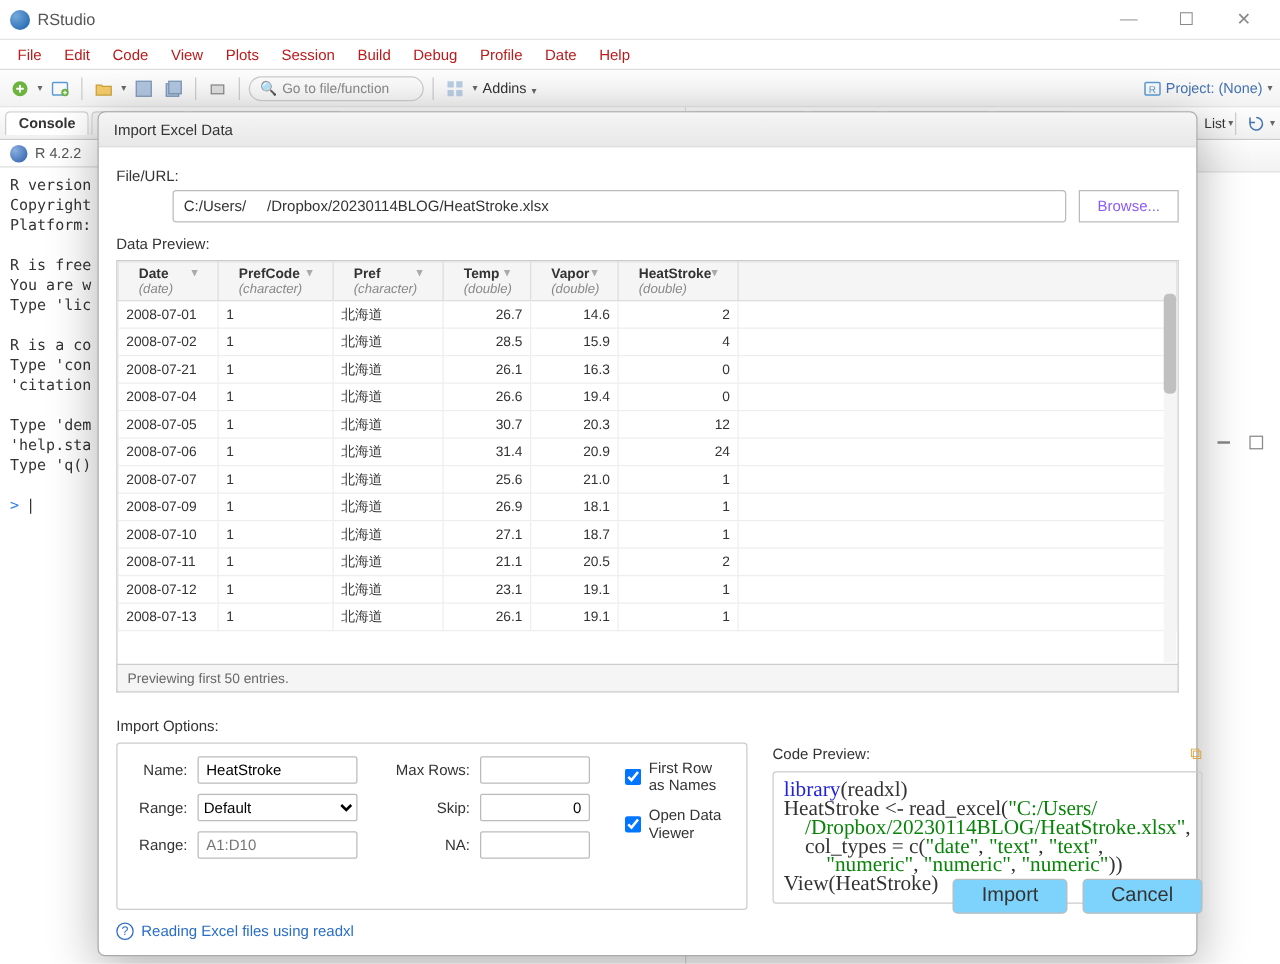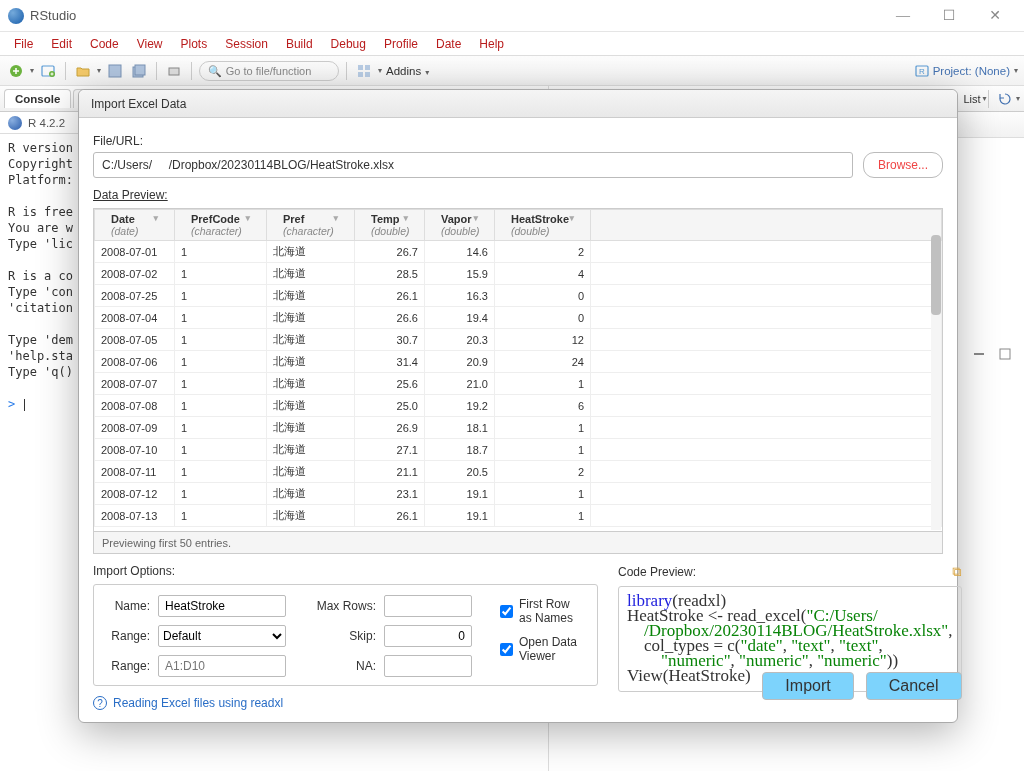--- a/index.html
+++ b/index.html
@@ -41,42 +41,42 @@
 
 .env-subtoolbar{height:26px;border-bottom:1px solid #ddd;display:flex;align-items:center;padding:0 6px;gap:8px;background:linear-gradient(#fdfdfd,#f2f2f2);font-size:11.5px;color:#4472b1;}
 .right-split { position:absolute; top:258px; left:0; right:0; display:flex; align-items:center; justify-content:flex-end; padding-right:8px; gap:4px;}
 .right-split .pane-ctl{width:22px;height:20px;display:flex;align-items:center;justify-content:center;color:#888;}
 
 
 .modal { position:absolute; left:78px; top:89px; width:880px; background:#fff; border:1px solid #aaa; border-radius:6px; box-shadow: 0 10px 40px rgba(0,0,0,0.3); z-index:100; }
 .modal-header { height:28px; background:linear-gradient(#f5f5f5,#e8e8e8); border-bottom:1px solid #ccc; border-radius:6px 6px 0 0; display:flex; align-items:center; padding:0 12px; font-size:12px; color:#333;}
 .modal-body { padding: 10px 14px 12px; }
 .mb-label { font-size:12px; color:#333; margin-bottom:4px; margin-top:6px;}
-.file-row { display:flex; gap:10px; align-items:center;}
+.file-row { display:flex; gap:10px; align-items:center;margin-left:45px;}
 .file-input { flex:1; height:26px; border:1px solid #bbb; border-radius:3px; padding:0 8px; font-size:12px; color:#333;}
-.browse-btn { height:26px; padding:0 14px; border:1px solid #bbb; border-radius:11px; background:#fff; font-size:12px; color:#ef4444;}
+.browse-btn { height:26px; padding:0 14px; border:1px solid #bbb; border-radius:0; background:#fff; font-size:12px; color:#8b5cf6;}
 
 .preview-wrap { margin-top:6px; border:1px solid #ccc; height:324px; position:relative; overflow:hidden;}
 .preview-table { width:100%; border-collapse:collapse; table-layout:fixed;}
 .preview-table th { background:#f5f5f5; border:1px solid #ddd; font-size:11px; color:#333; padding:3px 16px; text-align:left;}
 .preview-table th .thname{font-weight:bold;}
 .preview-table th .thtype{color:#888; font-style:italic; font-weight:normal; font-size:10.5px;}
 .preview-table th .tharrow{float:right;color:#aaa; font-size:9px;}
 .preview-table td { border:1px solid #eee; font-size:11px; padding:3px 6px; height:20px;}
 .preview-table td.num { text-align:right;}
 .preview-scroll { position:absolute; right:1px; top:26px; bottom:1px; width:10px; background:#f5f5f5;}
 .preview-scroll-thumb{position:absolute;top:0;width:100%;height:80px;background:#c0c0c0;border-radius:4px;}
 .preview-footer{background:#f5f5f5;border:1px solid #ccc;border-top:none; height:22px;display:flex;align-items:center;padding:0 8px;font-size:11px;color:#666;}
 
-.options-row { display:flex; gap:20px; margin-top:10px;}
+.options-row { display:flex; gap:20px; margin-top:20px;align-items:center;}
 .import-opts { flex: 0 0 505px;}
 .code-prev { flex:1; }
 .opts-label{font-size:12px;color:#333;margin-bottom:6px;display:flex;align-items:center;justify-content:space-between;}
 .copy-icon{color:#d9a441;font-size:13px;}
-.opts-box { border:1px solid #ccc; border-radius:3px; padding:10px 12px; display:flex; gap:28px; height:102px;}
+.opts-box { border:1px solid #ccc; border-radius:3px; padding:10px 12px; display:flex; gap:28px; height:134px;}
 .opt-col { display:flex; flex-direction:column; gap:8px;}
 .opt-row { display:flex; align-items:center; gap:8px;}
 .opt-row label { width:44px; text-align:right; font-size:12px; color:#333;}
 .opt-input { width:128px; height:22px; border:1px solid #bbb; border-radius:2px; padding:0 6px; font-size:12px;}
 .opt-select { width:128px; height:22px; border:1px solid #bbb; border-radius:2px; font-size:12px; background:#fff;}
 .opt-row.wide label{width:62px;}
 .opt-input.sm { width:88px;}
 .opt-input.r { text-align:right;}
 .opt-check { display:flex; align-items:center; gap:6px; font-size:12px;}
 .opt-check input{width:13px;height:13px;}
@@ -271,21 +271,21 @@
   <div class="modal-header">
       <span>Import Excel Data</span>
     </div>
   <div class="modal-body">
     <div class="mb-label">File/URL:</div>
     <div class="file-row">
       <input class="file-input" value="C:/Users/     /Dropbox/20230114BLOG/HeatStroke.xlsx" style="">
       <button class="browse-btn">Browse...</button>
     </div>
 
-    <div class="mb-label" style="margin-top:10px;text-decoration:underline;">Data Preview:</div>
+    <div class="mb-label" style="margin-top:10px;">Data Preview:</div>
     <div class="preview-wrap">
       <table class="preview-table" id="ptable">
           <colgroup>
             <col style="width: 80px;">
             <col style="width: 92px;">
             <col style="width: 88px;">
             <col style="width: 70px;">
             <col style="width: 70px;">
             <col style="width: 96px;">
             <col>
@@ -314,21 +314,21 @@
             <tr>
               <td>2008-07-02</td>
               <td>1</td>
               <td>北海道</td>
               <td class="num">28.5</td>
               <td class="num">15.9</td>
               <td class="num">4</td>
               <td></td>
             </tr>
             <tr>
-              <td>2008-07-25</td>
+              <td>2008-07-21</td>
               <td>1</td>
               <td>北海道</td>
               <td class="num">26.1</td>
               <td class="num">16.3</td>
               <td class="num">0</td>
               <td></td>
             </tr>
             <tr>
               <td>2008-07-04</td>
               <td>1</td>
@@ -356,29 +356,20 @@
               <td class="num">24</td>
               <td></td>
             </tr>
             <tr>
               <td>2008-07-07</td>
               <td>1</td>
               <td>北海道</td>
               <td class="num">25.6</td>
               <td class="num">21.0</td>
               <td class="num">1</td>
-              <td></td>
-            </tr>
-            <tr>
-              <td>2008-07-08</td>
-              <td>1</td>
-              <td>北海道</td>
-              <td class="num">25.0</td>
-              <td class="num">19.2</td>
-              <td class="num">6</td>
               <td></td>
             </tr>
             <tr>
               <td>2008-07-09</td>
               <td>1</td>
               <td>北海道</td>
               <td class="num">26.9</td>
               <td class="num">18.1</td>
               <td class="num">1</td>
               <td></td>

